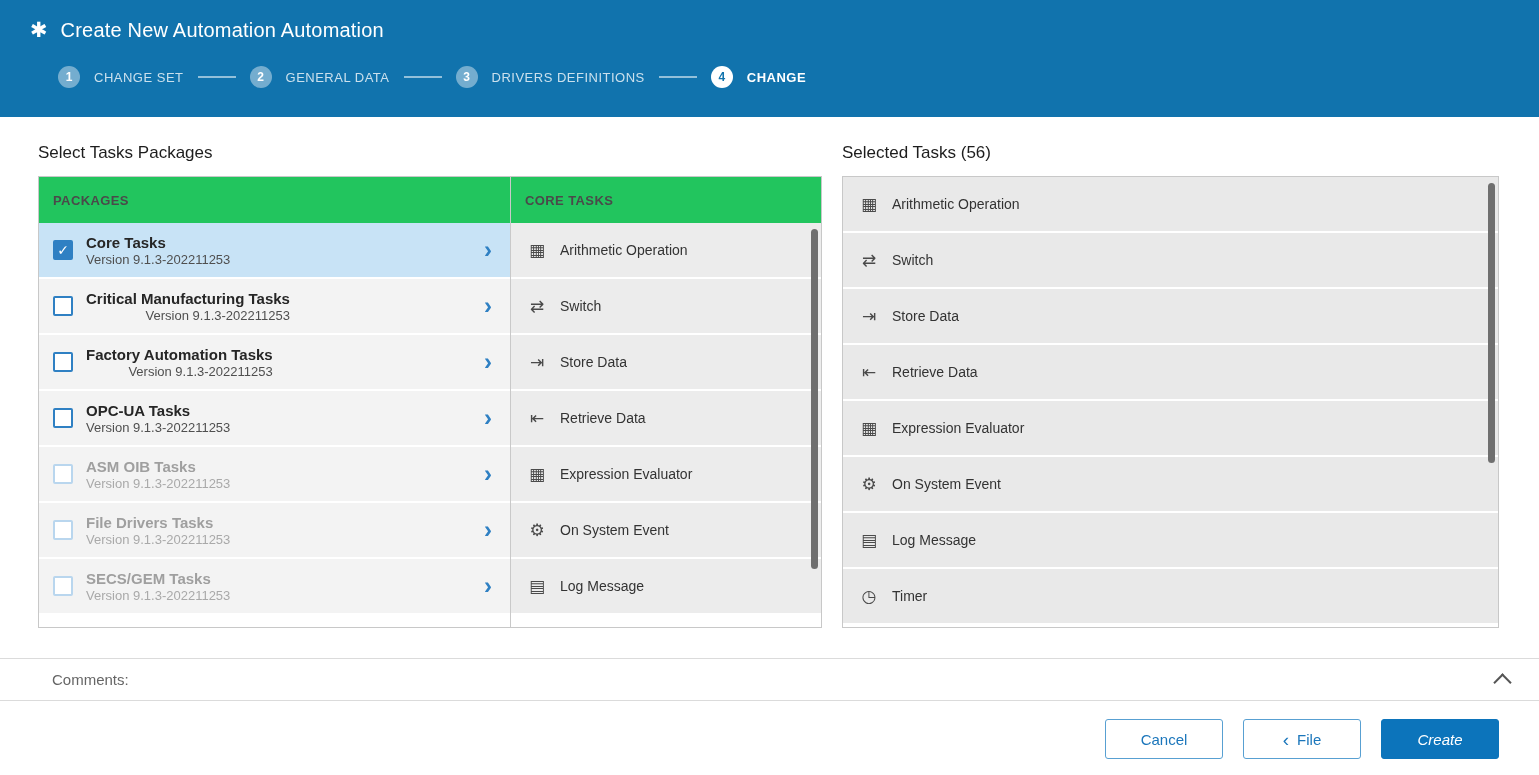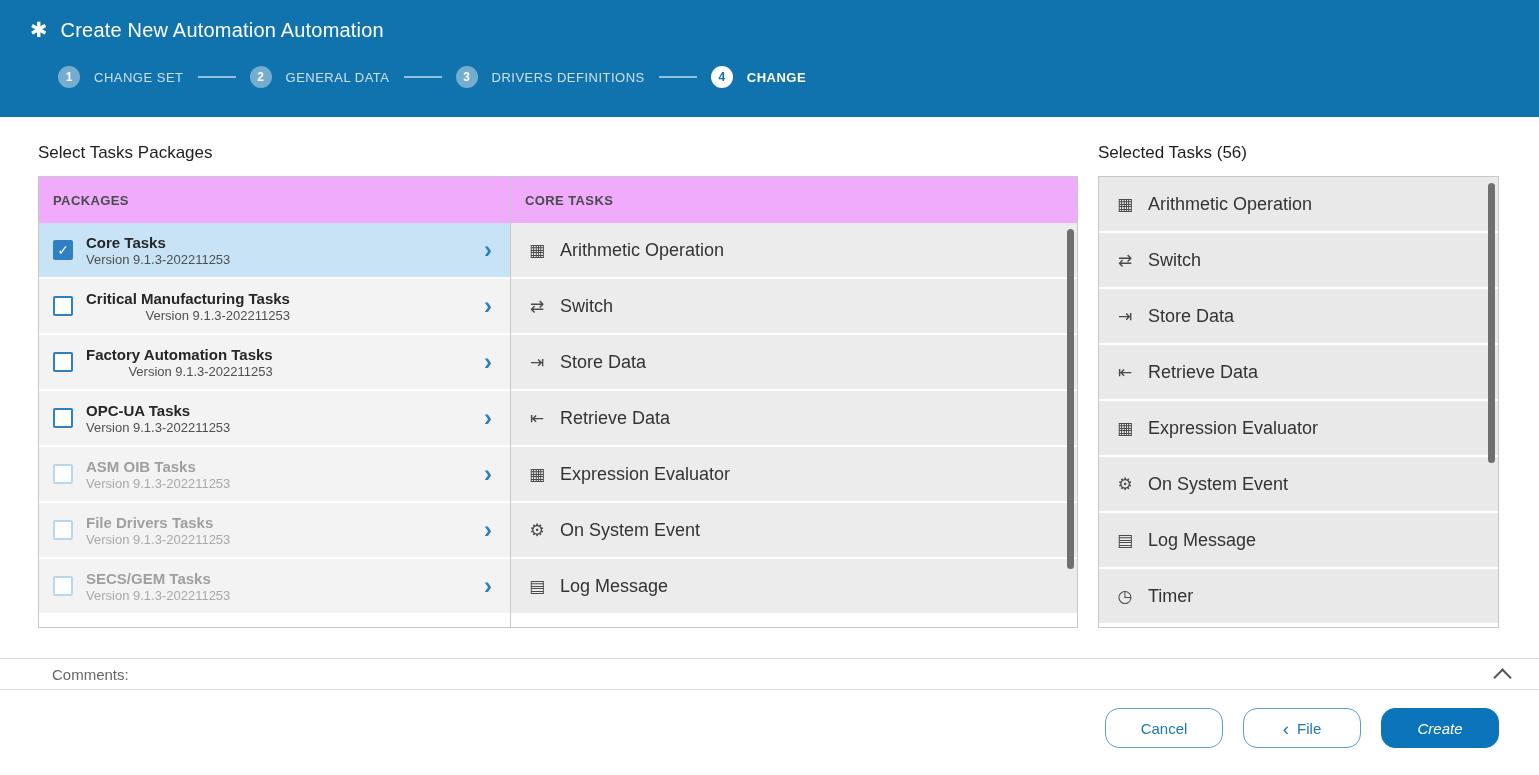--- a/index.html
+++ b/index.html
@@ -15,28 +15,28 @@
   .step { display:flex; align-items:center; cursor:pointer; }
   .step-circle { width:22px; height:22px; border-radius:50%; background:rgba(255,255,255,.42);
     color:#fff; font-size:12px; font-weight:bold; display:flex; align-items:center; justify-content:center; }
   .step-label { margin-left:14px; font-size:13px; letter-spacing:.5px; color:rgba(255,255,255,.78); }
   .step.active .step-circle { background:#fff; color:#1173AD; }
   .step.active .step-label { color:#fff; font-weight:bold; }
   .connector { width:38px; height:2px; background:rgba(255,255,255,.55); margin:0 14px; }
 
   
   .content { display:flex; padding:26px 40px 0 38px; gap:20px; }
-  .left-col { width:1040px; flex:none; }
+  .left-col { width:784px; flex:none; }
   .right-col { flex:1; }
   .section-title { font-size:17px; color:#1d1d1d; margin-bottom:13px; }
 
   .pkg-table { display:flex; border:1px solid #c8c8c8; height:452px; overflow:hidden; background:#fff; }
   .packages-col { width:471px; flex:none; }
   .tasks-col { flex:1; border-left:1px solid #c9c9c9; position:relative; }
-  .col-header { height:46px; background:#f0abfc; color:#4a4a4a; font-size:13px; font-weight:bold;
+  .col-header { height:46px; background:#22c55e; color:#4a4a4a; font-size:13px; font-weight:bold;
     letter-spacing:.4px; display:flex; align-items:center; padding-left:14px; }
 
   .pkg-row { height:56px; background:#F3F3F3; border-bottom:2px solid #fff; display:flex;
     align-items:center; padding:0 14px; cursor:pointer; }
   .pkg-row.selected { background:#C8E3F6; }
   .checkbox { width:20px; height:20px; border:2px solid #2F80C3; border-radius:2px; background:#fff;
     margin-right:13px; flex:none; display:flex; align-items:center; justify-content:center; cursor:pointer; }
   .checkbox.checked { background:#2F80C3; }
   .checkbox .mark { color:#fff; font-size:14px; font-weight:bold; line-height:1; font-family:"DejaVu Sans",sans-serif; }
   .pkg-title { font-size:15px; font-weight:bold; color:#262626; line-height:1.3; }
@@ -44,38 +44,38 @@
   .pkg-row.disabled .pkg-title { color:#9f9f9f; }
   .pkg-row.disabled .pkg-version { color:#a9a9a9; }
   .pkg-row.disabled .checkbox { border-color:#B9D6EE; }
   .chevron { margin-left:auto; color:#2F80C3; font-size:24px; font-weight:bold; line-height:1;
     padding-right:4px; cursor:pointer; }
 
   .task-row { height:56px; border-bottom:2px solid #fff; background:#ECECEC; display:flex;
     align-items:center; padding:0 16px; cursor:pointer; }
   .task-icon { font-family:"DejaVu Sans",sans-serif; font-size:17px; color:#4a4a4a;
     margin-right:13px; width:20px; text-align:center; flex:none; }
-  .task-label { font-size:18px; color:#333; }
+  .task-label { font-size:14px; color:#333; }
 
   .selected-panel { border:1px solid #c8c8c8; height:452px; overflow:hidden; position:relative; background:#fff; }
   .selected-panel .task-row { background:#E9E9E9; }
 
   .scrollbar { position:absolute; right:3px; width:7px; background:#6F6F6F; border-radius:4px; cursor:pointer; }
   .scrollbar.mid { top:52px; height:340px; }
   .scrollbar.rightpanel { top:6px; height:280px; }
 
   
   .comments-bar { margin-top:30px; border-top:1px solid #DBDBDB; border-bottom:1px solid #DBDBDB;
-    height:32px; display:flex; align-items:center; padding:0 30px 0 52px; color:#666; font-size:15px; }
+    height:43px; display:flex; align-items:center; padding:0 30px 0 52px; color:#666; font-size:15px; }
   .collapse-icon { margin-left:auto; width:13px; height:13px; border-left:2px solid #555;
     border-top:2px solid #555; transform:rotate(45deg); margin-top:6px; cursor:pointer; }
 
   
   .footer { display:flex; justify-content:flex-end; align-items:center; gap:20px; padding:18px 40px 0 0; }
-  .btn { width:118px; height:40px; border-radius:14px; font-size:15px; font-family:inherit;
+  .btn { width:118px; height:40px; border-radius:3px; font-size:15px; font-family:inherit;
     cursor:pointer; display:flex; align-items:center; justify-content:center; }
   .btn.outline { background:#fff; border:1px solid #58A0D2; color:#1B76BB; }
   .btn.primary { background:#0C74BB; border:1px solid #0C74BB; color:#fff;font-style:italic; }
   .back-ch { font-size:19px; margin-right:8px; line-height:1; }
 </style>
 </head>
 <body>
 
 <div class="header">
   <div class="header-top">

